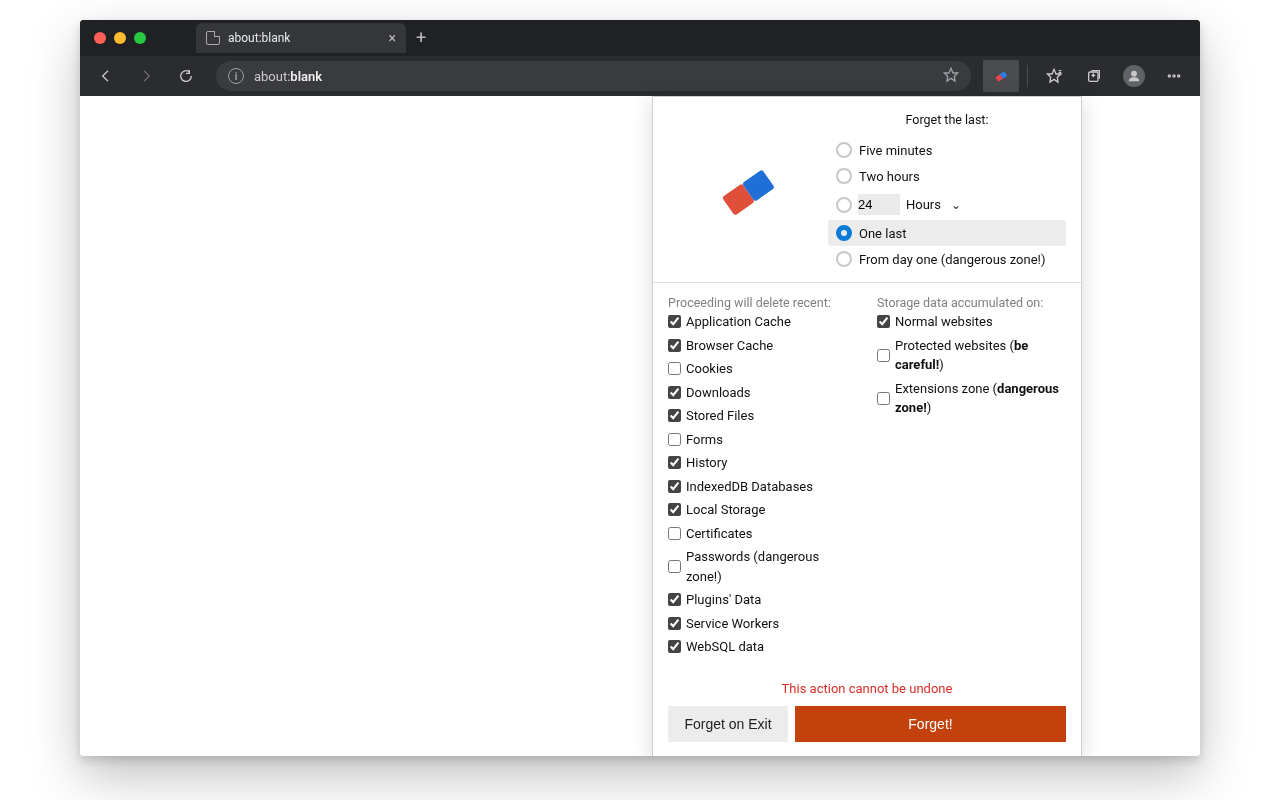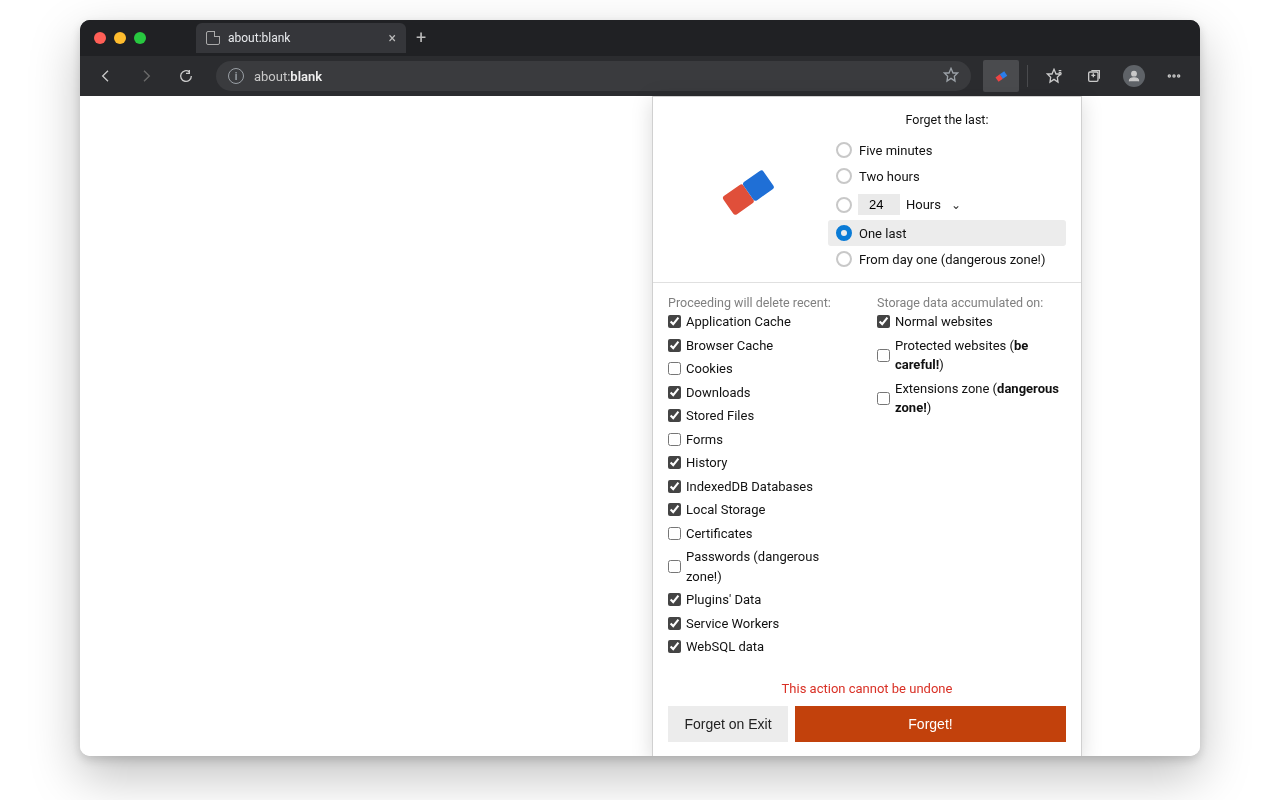--- a/index.html
+++ b/index.html
@@ -9,21 +9,21 @@
     background: #ffffff;
     font-size: 13px;
     color: #111;
     display: flex;
     align-items: flex-start;
     justify-content: center;
   }
   .stage {
     width: 1120px;
     margin-top: 20px;
-    border-radius: 10px;
+    border-radius: 4px;
     box-shadow: 0 20px 50px rgba(0,0,0,0.25), 0 4px 10px rgba(0,0,0,0.15);
     overflow: hidden;
     background: #fff;
   }
   
   .chrome {
     background: #202124;
     color: #e8eaed;
   }
   .tabbar {
@@ -175,21 +175,21 @@
   }
   .radio.selected {
     border-color:#0a7bd6;
     border-width:5px;
     width:16px;height:16px;
   }
   .hours-input {
     width: 42px;
     background:#eaeaea;
     border:none;
-    padding:3px 11px;
+    padding:3px 0;
     font-size:13px;
     text-align:left;
   }
   .hours-row { gap:6px; }
   .chev {
     font-size:12px; color:#333; margin-left:4px;
   }
 
   .panel-body {
     border-top:1px solid #e0e0e0;

